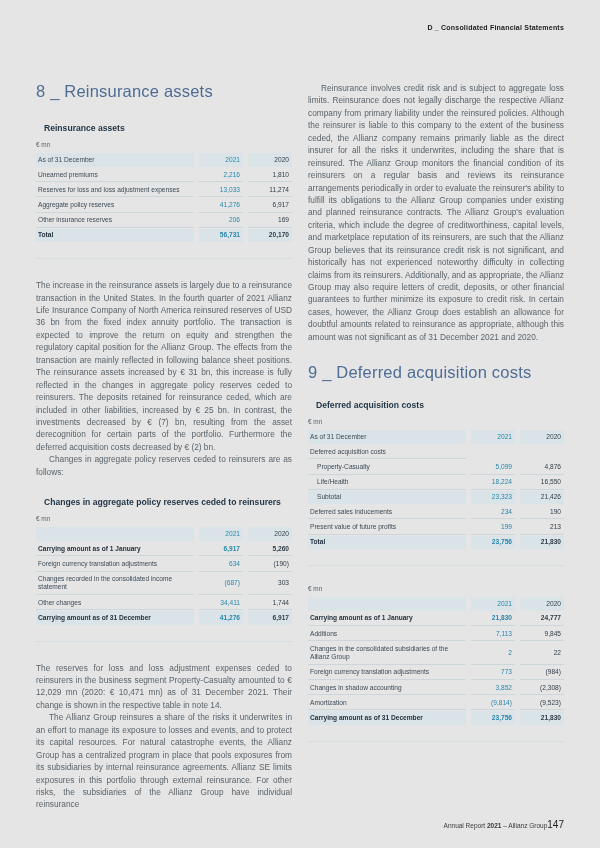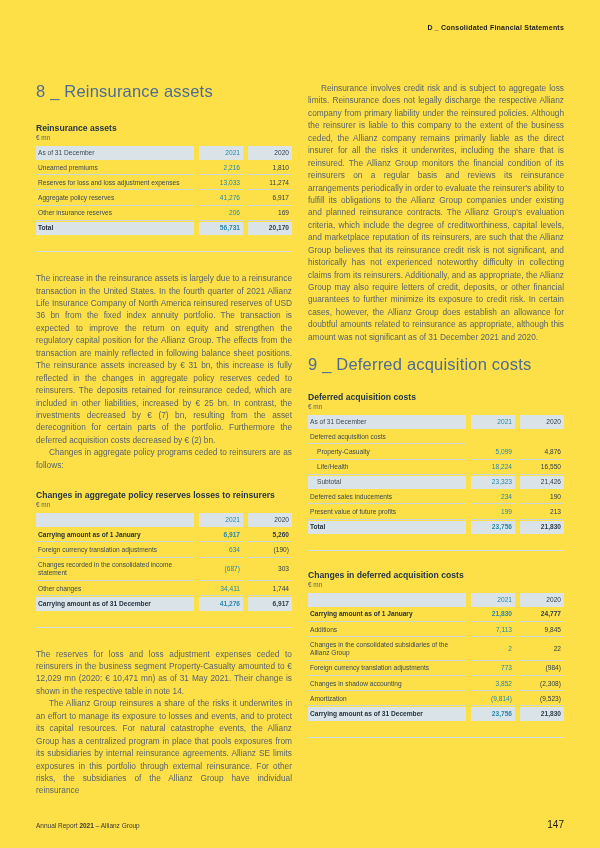--- a/index.html
+++ b/index.html
@@ -1,39 +1,39 @@
 <!DOCTYPE html>
 <html><head>
 <meta charset="utf-8">
 <style>
   * { box-sizing: border-box; }
   html, body { margin: 0; padding: 0; background: #ffffff; }
   .page {
     position: relative;
     width: 600px; height: 848px;
     margin: 0 auto;
-    background: #fde047;
+    background: #e5e5e5;
     font-family: "Liberation Sans", sans-serif;
     color: #5a646c;
     overflow: hidden;
   }
   .doc-header {
     position: absolute; top: 24px; right: 36px;
     font-size: 7px; font-weight: bold; color: #1d1d1b; letter-spacing: .2px;
   }
   .content {
     position: absolute; top: 82px; left: 36px; right: 36px;
     display: grid; grid-template-columns: 1fr 1fr; column-gap: 16px;
   }
   h1.section {
     font-size: 16.5px; font-weight: 400; color: #4e6c94;
     margin: 0 0 22px 0; letter-spacing: .2px;
   }
-  h1.section.s9 { margin-top: 12px; margin-bottom: 18px; }
-  .tbl-title { font-size: 8.6px; font-weight: bold; color: #253746; margin: 0; }
+  h1.section.s9 { margin-top: 20px; margin-bottom: 18px; }
+  .tbl-title { font-size: 8.6px; font-weight: bold; color: #253746; margin: 8px; }
   .tbl-unit { font-size: 6.4px; color: #5a646c; margin: 1px 0 5px 0; }
   .t-row { display: grid; grid-template-columns: 1fr 44px 44px; column-gap: 5px; margin-bottom: 1px; }
   .t-row > div {
     padding: 2.5px 3px 2.5px 2px; font-size: 6.6px; line-height: 1.25;
     border-bottom: 1px solid #ccd7dc; display: flex; align-items: center;
   }
   .t-label { color: #3c4a56; }
   .t-v1, .t-v2 { justify-content: flex-end; text-align: right; }
   .t-v1 { color: #2787ad; }
   .t-v2 { color: #2f3d4a; }
@@ -47,21 +47,21 @@
   .para {
     font-size: 8.3px; line-height: 1.5; text-align: justify;
     color: #5a646c; margin: 0;
   }
   .para.findent { text-indent: 13px; }
   .block-gap { margin-top: 20px; }
   .tbl-block-gap { margin-top: 19px; }
   .link { color: #5a646c; cursor: pointer; }
   .doc-footer {
     position: absolute; left: 36px; right: 36px; bottom: 18px;
-    display: flex; justify-content: space-between; align-items: baseline;
+    display: flex; justify-content: flex-end; align-items: baseline;
   }
   .footer-left { font-size: 6.5px; color: #3a3a38; }
   .fbold { font-weight: bold; }
   .page-num { font-size: 10px; color: #1d1d1b; }
 </style>
 </head>
 <body>
 
 <div class="page">
 
@@ -104,24 +104,24 @@
             <div class="t-row shaded bold">
               <div class="t-label">Total</div>
               <div class="t-v1">56,731</div>
               <div class="t-v2">20,170</div>
             </div>
           </div>
         <hr class="table-end">
       </div>
 
       <p class="para block-gap">The increase in the reinsurance assets is largely due to a reinsurance transaction in the United States. In the fourth quarter of 2021 Allianz Life Insurance Company of North America reinsured reserves of USD 36 bn from the fixed index annuity portfolio. The transaction is expected to improve the return on equity and strengthen the regulatory capital position for the Allianz Group. The effects from the transaction are mainly reflected in following balance sheet positions. The reinsurance assets increased by € 31 bn, this increase is fully reflected in the changes in aggregate policy reserves ceded to reinsurers. The deposits retained for reinsurance ceded, which are included in other liabilities, increased by € 25 bn. In contrast, the investments decreased by € (7) bn, resulting from the asset derecognition for certain parts of the portfolio. Furthermore the deferred acquisition costs decreased by € (2) bn.</p>
-      <p class="para findent">Changes in aggregate policy programs ceded to reinsurers are as follows:</p>
+      <p class="para findent">Changes in aggregate policy reserves ceded to reinsurers are as follows:</p>
 
       <div class="tbl-block-gap">
-        <p class="tbl-title">Changes in aggregate policy reserves losses to reinsurers</p>
+        <p class="tbl-title">Changes in aggregate policy reserves ceded to reinsurers</p>
         <p class="tbl-unit">€ mn</p>
         <div class="tbl">
             <div class="t-row t-header">
               <div class="t-label"></div>
               <div class="t-v1">2021</div>
               <div class="t-v2">2020</div>
             </div>
             <div class="t-row bold">
               <div class="t-label">Carrying amount as of 1 January</div>
               <div class="t-v1">6,917</div>
@@ -145,21 +145,21 @@
             <div class="t-row shaded bold">
               <div class="t-label">Carrying amount as of 31 December</div>
               <div class="t-v1">41,276</div>
               <div class="t-v2">6,917</div>
             </div>
           </div>
         <hr class="table-end">
       </div>
 
       <p class="para block-gap">
-        <span>The reserves for loss and loss adjustment expenses ceded to reinsurers in the business segment Property-Casualty amounted to € 12,029 mn (2020: € 10,471 mn) as of 31 May 2021. Their change is shown in the respective table in </span><a class="link">note 14</a><span>.</span>
+        <span>The reserves for loss and loss adjustment expenses ceded to reinsurers in the business segment Property-Casualty amounted to € 12,029 mn (2020: € 10,471 mn) as of 31 December 2021. Their change is shown in the respective table in </span><a class="link">note 14</a><span>.</span>
       </p>
       <p class="para findent">The Allianz Group reinsures a share of the risks it underwrites in an effort to manage its exposure to losses and events, and to protect its capital resources. For natural catastrophe events, the Allianz Group has a centralized program in place that pools exposures from its subsidiaries by internal reinsurance agreements. Allianz SE limits exposures in this portfolio through external reinsurance. For other risks, the subsidiaries of the Allianz Group have individual reinsurance</p>
     </div>
 
     <div class="col">
       <p class="para findent">Reinsurance involves credit risk and is subject to aggregate loss limits. Reinsurance does not legally discharge the respective Allianz company from primary liability under the reinsured policies. Although the reinsurer is liable to this company to the extent of the business ceded, the Allianz company remains primarily liable as the direct insurer for all the risks it underwrites, including the share that is reinsured. The Allianz Group monitors the financial condition of its reinsurers on a regular basis and reviews its reinsurance arrangements periodically in order to evaluate the reinsurer's ability to fulfill its obligations to the Allianz Group companies under existing and planned reinsurance contracts. The Allianz Group's evaluation criteria, which include the degree of creditworthiness, capital levels, and marketplace reputation of its reinsurers, are such that the Allianz Group believes that its reinsurance credit risk is not significant, and historically has not experienced noteworthy difficulty in collecting claims from its reinsurers. Additionally, and as appropriate, the Allianz Group may also require letters of credit, deposits, or other financial guarantees to further minimize its exposure to credit risk. In certain cases, however, the Allianz Group does establish an allowance for doubtful amounts related to reinsurance as appropriate, although this amount was not significant as of 31 December 2021 and 2020.</p>
 
       <h1 class="section s9">9 _ Deferred acquisition costs</h1>
 
       <div>
@@ -204,21 +204,20 @@
             <div class="t-row shaded bold">
               <div class="t-label">Total</div>
               <div class="t-v1">23,756</div>
               <div class="t-v2">21,830</div>
             </div>
           </div>
         <hr class="table-end">
       </div>
 
       <div class="tbl-block-gap">
-        <p class="tbl-title">Changes in deferred acquisition costs</p>
         <p class="tbl-unit">€ mn</p>
         <div class="tbl">
             <div class="t-row t-header">
               <div class="t-label"></div>
               <div class="t-v1">2021</div>
               <div class="t-v2">2020</div>
             </div>
             <div class="t-row bold">
               <div class="t-label">Carrying amount as of 1 January</div>
               <div class="t-v1">21,830</div>

